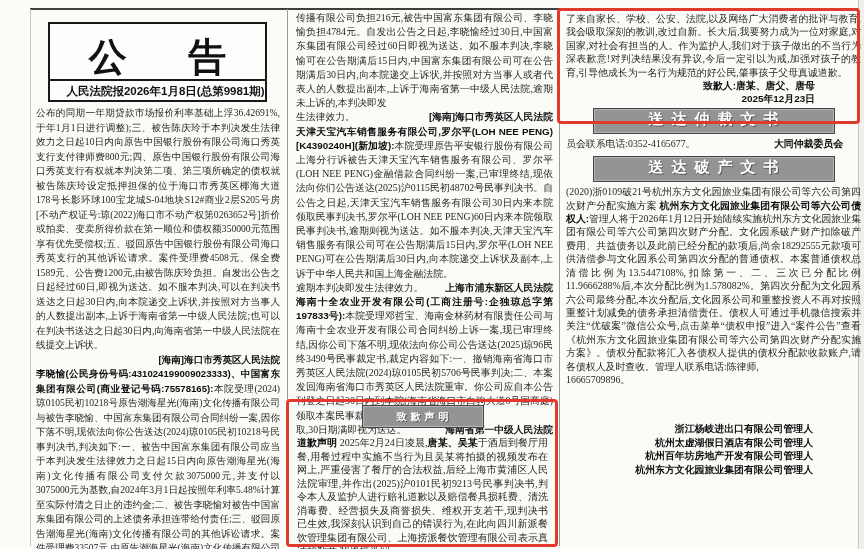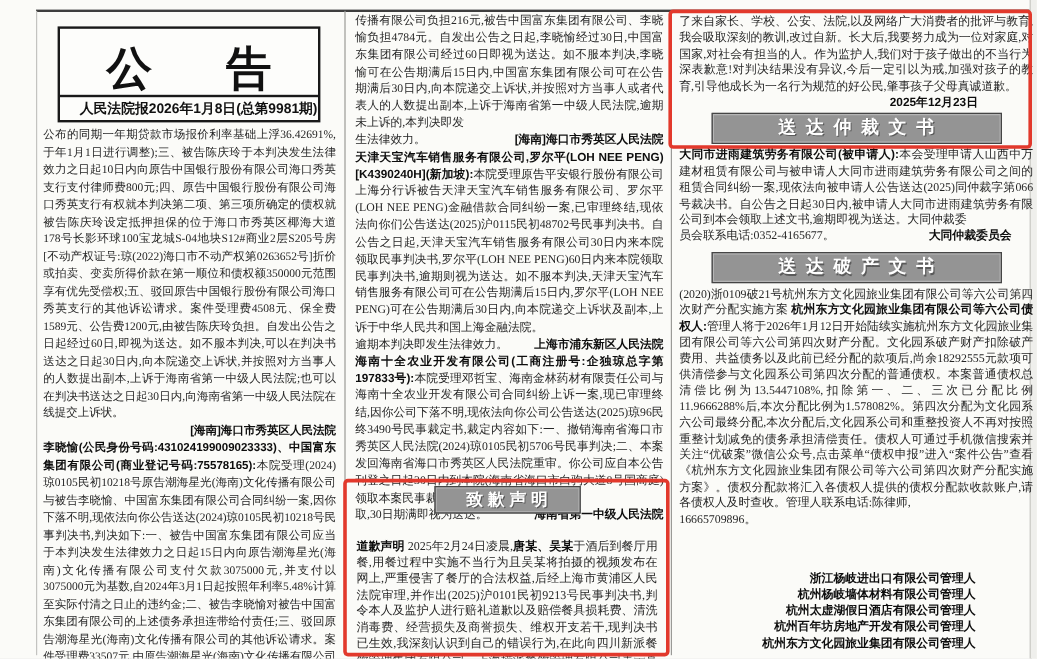--- a/index.html
+++ b/index.html
@@ -26,22 +26,22 @@
   #apology{left:297px;top:404px;width:251px;font-size:10px;line-height:13.5px;}
 
   .para{text-align:justify;text-justify:inter-character;}
   .para span.b{font-weight:bold;color:#0d0d0d;font-family:"Liberation Sans","DejaVu Sans",sans-serif;}
   .tail{display:flex;justify-content:space-between;}
   .tail .r{font-weight:bold;color:#0d0d0d;font-family:"Liberation Sans","DejaVu Sans",sans-serif;}
 
   .gbar{background:#949494;border:1px solid #454545;color:#fff;font-weight:bold;text-align:center;
         font-family:"Liberation Sans","DejaVu Sans",sans-serif;
         box-shadow:inset 0 0 0 1px #b5b5b5;text-shadow:1px 1px 0 #5a5a5a;}
-  #col3 .gbar{width:240px;height:24px;line-height:24px;margin:2px auto 3px;font-size:15px;letter-spacing:8px;text-indent:8px;}
-  #apology .gbar{width:120px;height:21px;line-height:21px;margin:1px auto 21px;font-size:14px;letter-spacing:4px;text-indent:4px;}
+  #col3 .gbar{width:240px;height:24px;line-height:24px;margin:2px auto 3px;font-size:15px;letter-spacing:8px;text-indent:8px;font-family:Liberation Mono, monospace;}
+  #apology .gbar{width:120px;height:21px;line-height:21px;margin:1px auto 8px;font-size:10px;letter-spacing:4px;text-indent:4px;}
 
   .hbox{position:absolute;border:3px solid #e2392c;border-radius:4px;z-index:6;pointer-events:none;background:transparent;}
   #hbox1{left:557px;top:8px;width:303px;height:116px;box-sizing:border-box;}
   #hbox2{left:286px;top:399px;width:272px;height:148px;box-sizing:border-box;}
 </style>
 </head>
 <body>
 
 <div class="page">
 
@@ -81,41 +81,40 @@
       <div class="para"><span class="b">海南十全农业开发有限公司(工商注册号:企独琼总字第197833号):</span><span>本院受理邓哲宝、海南金林药材有限责任公司与海南十全农业开发有限公司合同纠纷上诉一案,现已审理终结,因你公司下落不明,现依法向你公司公告送达(2025)琼96民终3490号民事裁定书,裁定内容如下:一、撤销海南省海口市秀英区人民法院(2024)琼0105民初5706号民事判决;二、本案发回海南省海口市秀英区人民法院重审。你公司应自本公告刊登之日起30日内到本院(海南省海口市白驹大道8号国商庭)领取本案民事裁定书,如未领</span></div>
       <div class="tail">
         <span>取,30日期满即视为送达。</span>
         <span class="r">海南省第一中级人民法院</span>
       </div>
     </div>
   <div id="col3" class="region">
       <div class="para"><span>了来自家长、学校、公安、法院,以及网络广大消费者的批评与教育,我会吸取深刻的教训,改过自新。长大后,我要努力成为一位对家庭,对国家,对社会有担当的人。作为监护人,我们对于孩子做出的不当行为深表歉意!对判决结果没有异议,今后一定引以为戒,加强对孩子的教育,引导他成长为一名行为规范的好公民,肇事孩子父母真诚道歉。</span></div>
       <div class="tail">
         <span></span>
+        <span class="r" style="padding-right: 46px;">致歉人:唐某、唐父、唐母</span>
+      </div>
+      <div class="tail">
+        <span></span>
         <span class="r" style="padding-right: 46px;">2025年12月23日</span>
       </div>
       <div class="gbar">送达仲裁文书</div>
-      <div class="para" style="margin-top: 2px;"><span class="b">大同市进雨建筑劳务有限公司(被申请人):</span><span>本会受理申请人山西中万建材租赁有限公司与被申请人大同市进雨建筑劳务有限公司之间的租赁合同纠纷一案,现依法向被申请人公告送达(2025)同仲裁字第066号裁决书。自公告之日起30日内,被申请人大同市进雨建筑劳务有限公司到本会领取上述文书,逾期即视为送达。大同仲裁委</span></div>
       <div class="tail">
         <span>员会联系电话:0352-4165677。</span>
         <span class="r" style="padding-right: 18px;">大同仲裁委员会</span>
       </div>
       <div class="gbar" style="margin-top: 6px;">送达破产文书</div>
       <div class="para" style="margin-top: 2px;"><span>(2020)浙0109破21号杭州东方文化园旅业集团有限公司等六公司第四次财产分配实施方案 </span><span class="b">杭州东方文化园旅业集团有限公司等六公司债权人:</span><span>管理人将于2026年1月12日开始陆续实施杭州东方文化园旅业集团有限公司等六公司第四次财产分配。文化园系破产财产扣除破产费用、共益债务以及此前已经分配的款项后,尚余18292555元款项可供清偿参与文化园系公司第四次分配的普通债权。本案普通债权总清偿比例为13.5447108%,扣除第一、二、三次已分配比例11.9666288%后,本次分配比例为1.578082%。第四次分配为文化园系六公司最终分配,本次分配后,文化园系公司和重整投资人不再对按照重整计划减免的债务承担清偿责任。债权人可通过手机微信搜索并关注“优破案”微信公众号,点击菜单“债权申报”进入“案件公告”查看《杭州东方文化园旅业集团有限公司等六公司第四次财产分配实施方案》。债权分配款将汇入各债权人提供的债权分配款收款账户,请各债权人及时查收。管理人联系电话:陈律师,</span></div>
       <div class="tail">
         <span>16665709896。</span>
         <span class="r"></span>
       </div>
       <div class="tail" style="margin-top: 36px;">
         <span></span>
         <span class="r" style="padding-right: 48px;">浙江杨岐进出口有限公司管理人</span>
-      </div>
-      <div class="tail">
-        <span></span>
-        <span class="r" style="padding-right: 48px;">杭州杨岐墙体材料有限公司管理人</span>
       </div>
       <div class="tail">
         <span></span>
         <span class="r" style="padding-right: 48px;">杭州太虚湖假日酒店有限公司管理人</span>
       </div>
       <div class="tail">
         <span></span>
         <span class="r" style="padding-right: 48px; font-family: Liberation Serif, serif;">杭州百年坊房地产开发有限公司管理人</span>
       </div>
       <div class="tail">

